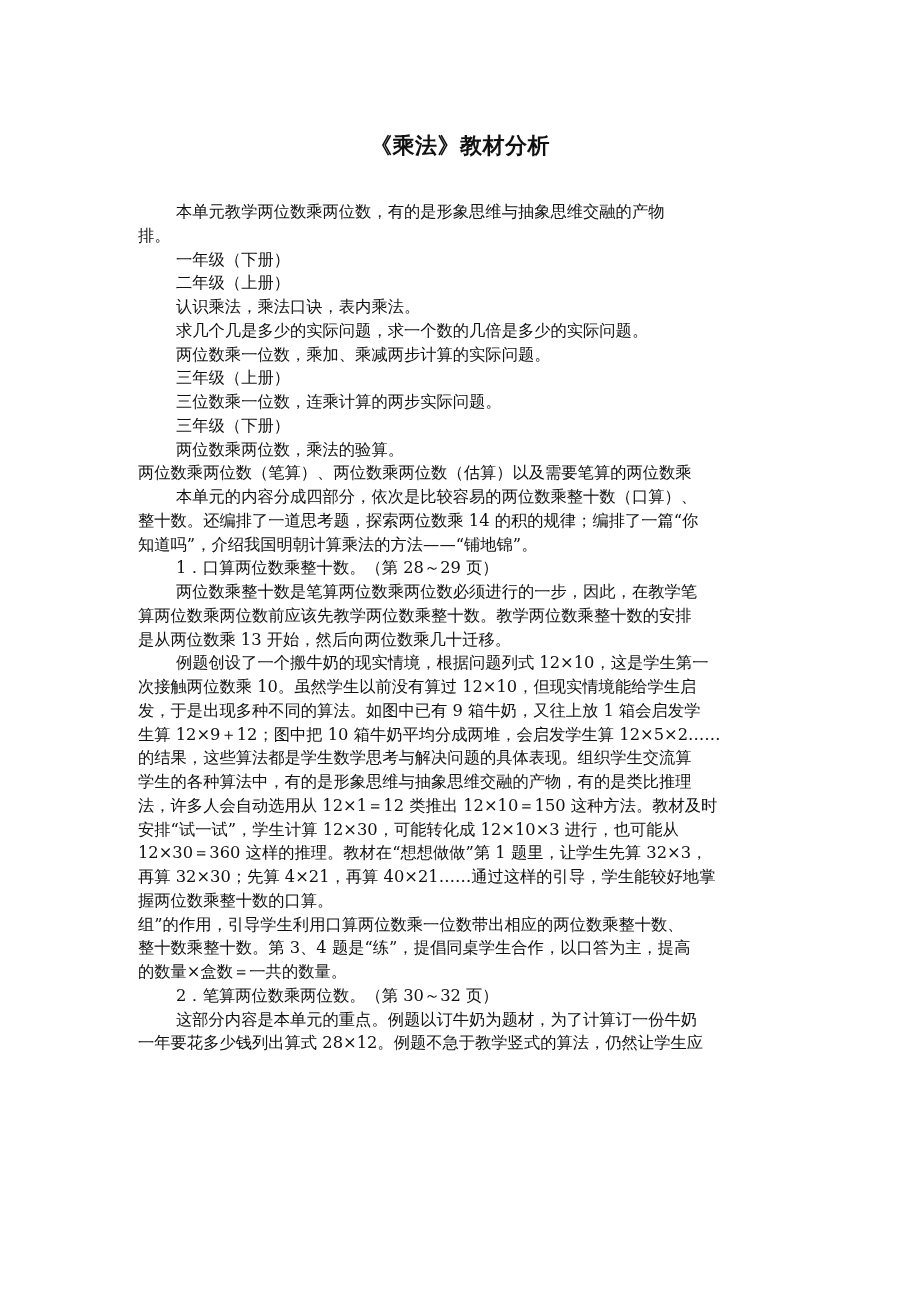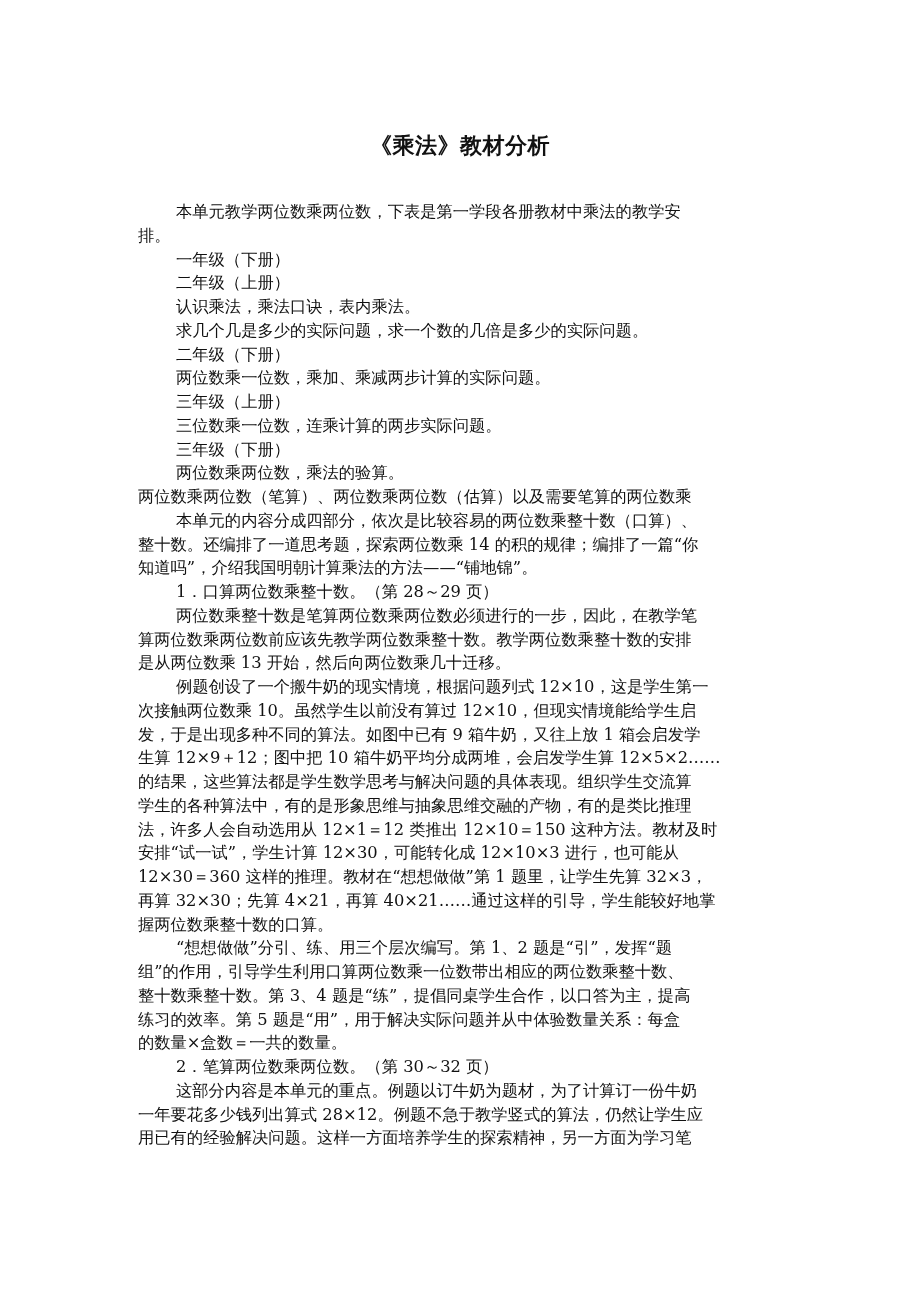--- a/index.html
+++ b/index.html
@@ -12,27 +12,26 @@
   .body-text { position:absolute; left:138px; top:200px; width:650px; }
   .line { height:23.75px; line-height:23.75px; font-size:16.3px; white-space:nowrap; overflow:visible; }
   .ind { padding-left:38px; }
 </style>
 </head>
 <body>
 
 <div class="page">
   <div class="title">《乘法》教材分析</div>
   <div class="body-text" id="body-text">
-      <div class="line ind">本单元教学两位数乘两位数，下表是第一学段各册教材中乘法的教学安</div>
+      <div class="line ind">本单元教学两位数乘两位数，有的是形象思维与抽象思维交融的产物</div>
       <div class="line">排。</div>
       <div class="line ind">一年级（下册）</div>
       <div class="line ind">二年级（上册）</div>
       <div class="line ind">认识乘法，乘法口诀，表内乘法。</div>
       <div class="line ind">求几个几是多少的实际问题，求一个数的几倍是多少的实际问题。</div>
-      <div class="line ind">二年级（下册）</div>
       <div class="line ind">两位数乘一位数，乘加、乘减两步计算的实际问题。</div>
       <div class="line ind">三年级（上册）</div>
       <div class="line ind">三位数乘一位数，连乘计算的两步实际问题。</div>
       <div class="line ind">三年级（下册）</div>
       <div class="line ind">两位数乘两位数，乘法的验算。</div>
       <div class="line">两位数乘两位数（笔算）、两位数乘两位数（估算）以及需要笔算的两位数乘</div>
       <div class="line ind">本单元的内容分成四部分，依次是比较容易的两位数乘整十数（口算）、</div>
       <div class="line">整十数。还编排了一道思考题，探索两位数乘 14 的积的规律；编排了一篇“你</div>
       <div class="line">知道吗”，介绍我国明朝计算乘法的方法——“铺地锦”。</div>
       <div class="line ind">1．口算两位数乘整十数。（第 28～29 页）</div>
@@ -43,23 +42,20 @@
       <div class="line">次接触两位数乘 10。虽然学生以前没有算过 12×10，但现实情境能给学生启</div>
       <div class="line">发，于是出现多种不同的算法。如图中已有 9 箱牛奶，又往上放 1 箱会启发学</div>
       <div class="line">生算 12×9＋12；图中把 10 箱牛奶平均分成两堆，会启发学生算 12×5×2……</div>
       <div class="line">的结果，这些算法都是学生数学思考与解决问题的具体表现。组织学生交流算</div>
       <div class="line">学生的各种算法中，有的是形象思维与抽象思维交融的产物，有的是类比推理</div>
       <div class="line">法，许多人会自动选用从 12×1＝12 类推出 12×10＝150 这种方法。教材及时</div>
       <div class="line">安排“试一试”，学生计算 12×30，可能转化成 12×10×3 进行，也可能从</div>
       <div class="line">12×30＝360 这样的推理。教材在“想想做做”第 1 题里，让学生先算 32×3，</div>
       <div class="line">再算 32×30；先算 4×21，再算 40×21……通过这样的引导，学生能较好地掌</div>
       <div class="line">握两位数乘整十数的口算。</div>
-      <div class="line ind">“想想做做”分引、练、用三个层次编写。第 1、2 题是“引”，发挥“题</div>
       <div class="line">组”的作用，引导学生利用口算两位数乘一位数带出相应的两位数乘整十数、</div>
       <div class="line">整十数乘整十数。第 3、4 题是“练”，提倡同桌学生合作，以口答为主，提高</div>
-      <div class="line">练习的效率。第 5 题是“用”，用于解决实际问题并从中体验数量关系：每盒</div>
       <div class="line">的数量×盒数＝一共的数量。</div>
       <div class="line ind">2．笔算两位数乘两位数。（第 30～32 页）</div>
       <div class="line ind">这部分内容是本单元的重点。例题以订牛奶为题材，为了计算订一份牛奶</div>
       <div class="line">一年要花多少钱列出算式 28×12。例题不急于教学竖式的算法，仍然让学生应</div>
-      <div class="line">用已有的经验解决问题。这样一方面培养学生的探索精神，另一方面为学习笔</div>
     </div>
 </div>
 
 </body></html>

